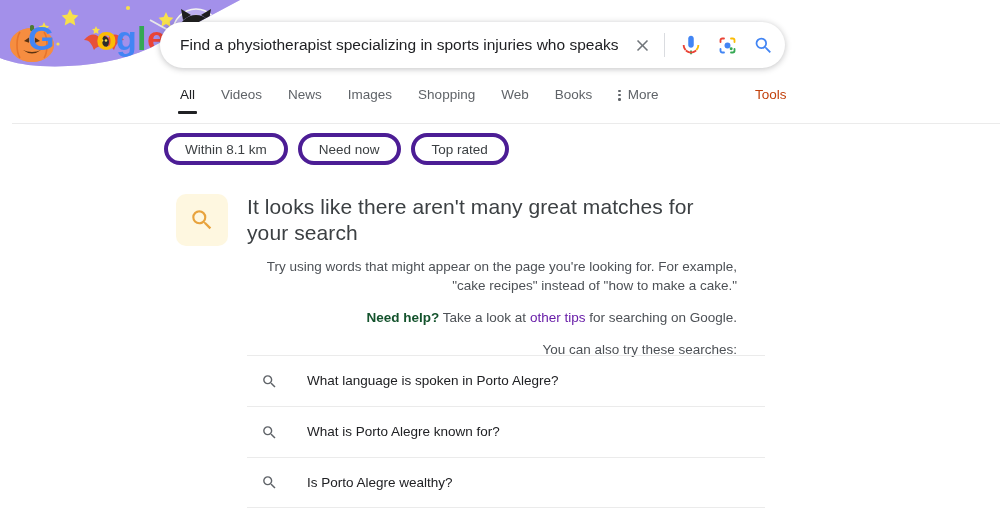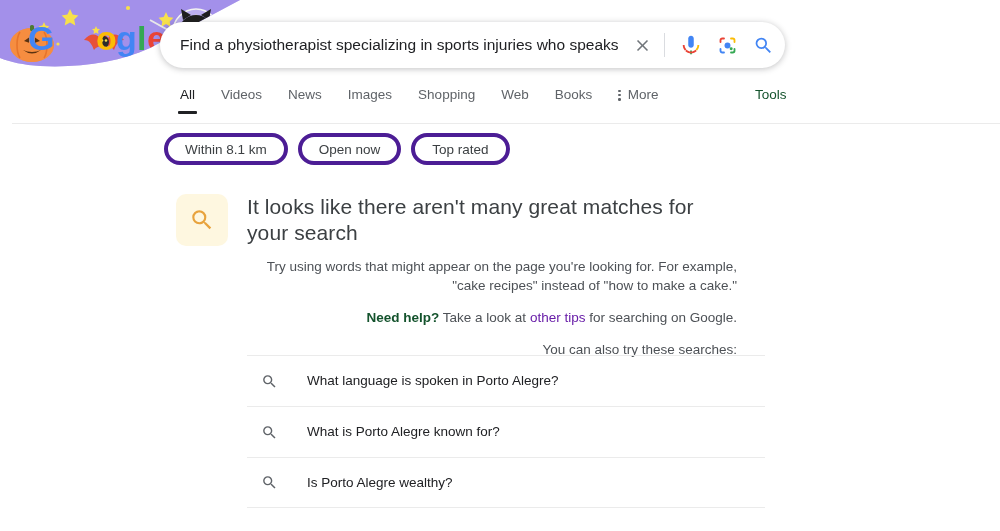--- a/index.html
+++ b/index.html
@@ -86,21 +86,21 @@
     border-radius: 1px;
   }
   .kebab {
     display: inline-flex; flex-direction: column;
     justify-content: space-between;
     height: 11px; margin-right: 7px;
   }
   .kebab i { display: block; width: 2.5px; height: 2.5px; border-radius: 50%; background: #5f6368; }
   .nav-tools {
     position: absolute; left: 575px; top: 0;
-    font-size: 13.5px; color: #14532d;
+    font-size: 13.5px; color: #c2410c;
     line-height: 22px; cursor: pointer;
   }
 
   
   .chips {
     position: absolute; left: 164px; top: 133px;
     display: flex; gap: 10px;
     z-index: 2;
   }
   .chip {
@@ -320,21 +320,21 @@
             <i></i>
           </span>
         <span>More</span>
       </div>
       <div class="nav-tools">Tools</div>
     </div>
   </div>
 
   <div class="chips">
     <div class="chip">Within 8.1 km</div>
-    <div class="chip">Open now</div>
+    <div class="chip">Need now</div>
     <div class="chip">Top rated</div>
   </div>
 
   <div class="result">
     <div class="res-head">
       <div class="res-icon-box">
         <svg width="26" height="26" viewBox="0 0 24 24">
           <path d="M15.5 14h-.79l-.28-.27A6.47 6.47 0 0 0 16 9.5 6.5 6.5 0 1 0 9.5 16c1.61 0 3.09-.59 4.23-1.57l.27.28v.79l5 4.99L20.49 19l-4.99-5zm-6 0C7.01 14 5 11.99 5 9.5S7.01 5 9.5 5 14 7.01 14 9.5 11.99 14 9.5 14z" fill="#e8a33d"></path>
         </svg>
       </div>

